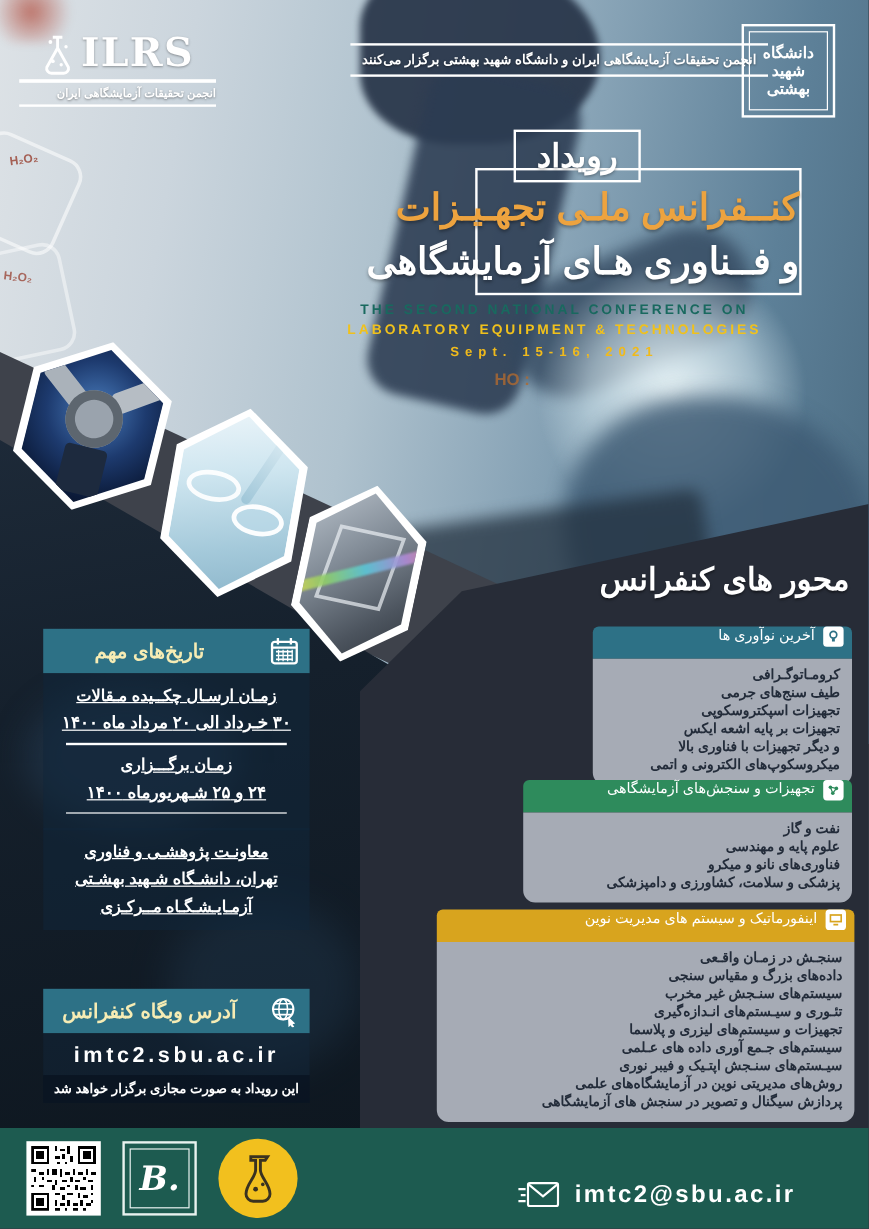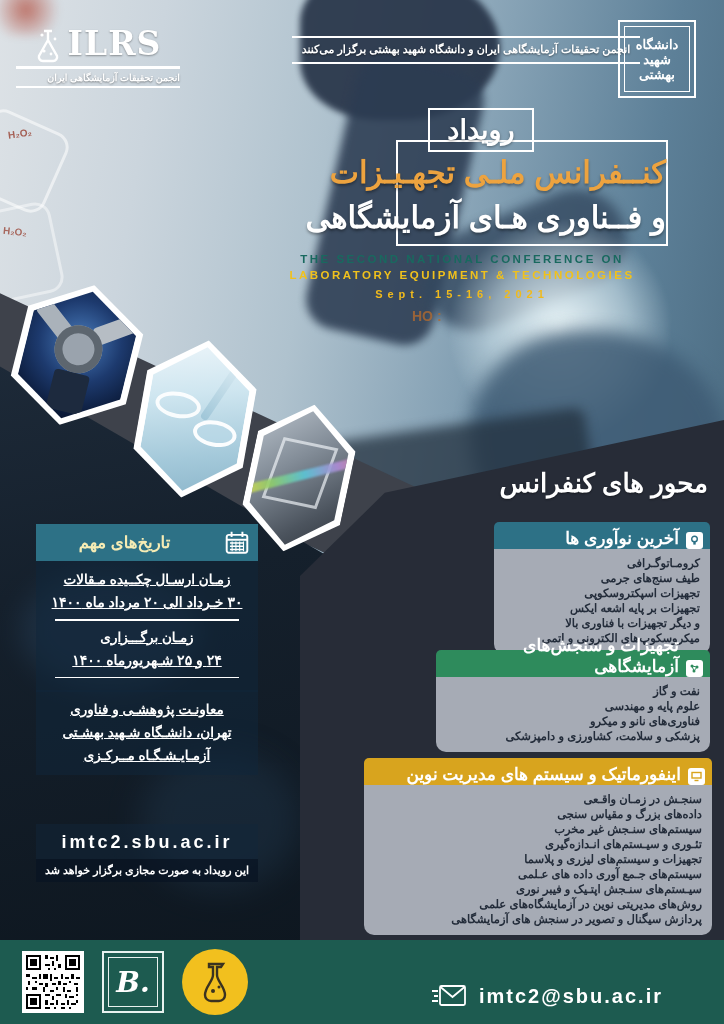--- a/index.html
+++ b/index.html
@@ -81,22 +81,22 @@
   .t-fa3 { font-size:31px; line-height:45px; color:#fff; letter-spacing:1px; }
   .title-en { position:absolute; left:252px; top:251px; width:420px; z-index:10; text-align:center; font-weight:bold; }
   .t-en1 { color:#19695f; font-size:11.5px; letter-spacing:2.5px; line-height:16px; }
   .t-en2 { color:#f0c11c; font-size:11.5px; letter-spacing:2.5px; line-height:16px; }
   .t-date { color:#f0ba1c; font-size:11px; letter-spacing:5px; margin-top:5px; }
 
   
   .topics-title { position:absolute; right:16px; top:468px; z-index:10; color:#fff; font-size:26px; font-weight:bold; direction:rtl;
     text-shadow:0 1px 2px rgba(0,0,0,.4); }
   .card { position:absolute; z-index:10; direction:rtl; }
-  .card-h { display:flex; align-items:flex-end; gap:7px; padding:0 7px; height:27px; border-radius:5px 5px 0 0;
-    color:#fff; font-weight:bold; font-size:17px; }
+  .card-h { display:flex; align-items:flex-start; gap:7px; padding:0 7px; height:27px; border-radius:5px 5px 0 0;
+    color:#fff; font-weight:normal; font-size:12px; }
   .card-ic { width:17px; height:17px; min-width:17px; background:#fff; border-radius:3px; display:flex; align-items:center; justify-content:center; }
   .card-b { background:#a6abb5; border-radius:0 0 10px 10px; padding:7px 10px 8px; color:#232c3a; font-weight:bold;
     font-size:11.5px; text-align:right; }
   .card-b .ti { line-height:15px; }
   .card1 { right:14px; top:522px; width:216px; } .card1 .card-h { background:#2d7186; }
   .card2 { right:14px; top:650px; width:274px; } .card2 .card-h { background:#2e8b5c; }
   .card3 { right:12px; top:758px; width:348px; } .card3 .card-h { background:#d8a41e; }
 
   
   .ibox { position:absolute; left:36px; width:222px; z-index:10; direction:rtl; }
@@ -299,20 +299,29 @@
 
   <div class="ibox box2">
     <div class="ibox-b">
       <div class="al">معاونـت پژوهشـی و فناوری</div>
       <div class="al">تهران، دانشـگاه شـهید بهشـتی</div>
       <div class="al">آزمـایـشـگـاه مــرکـزی</div>
     </div>
   </div>
 
   <div class="ibox box3">
+    <div class="ibox-h">
+      <svg width="26" height="26" viewBox="0 0 26 26">
+        <circle cx="12" cy="11" r="8.5" fill="none" stroke="#fff" stroke-width="1.7"></circle>
+        <ellipse cx="12" cy="11" rx="3.6" ry="8.5" fill="none" stroke="#fff" stroke-width="1.3"></ellipse>
+        <path d="M3.5 11 h17 M5 6.5 h14 M5 15.5 h14" stroke="#fff" stroke-width="1.3" fill="none"></path>
+        <path d="M16 17 l6 6 l-2.2 .6 l1.4 2 l-1.6 1 l-1.4-2.2 l-1.8 1.6 z" fill="#fff"></path>
+      </svg>
+      <span class="ibox-t">آدرس وبگاه کنفرانس</span>
+    </div>
     <div class="url-line">imtc2.sbu.ac.ir</div>
     <div class="virtual-note">این رویداد به صورت مجازی برگزار خواهد شد</div>
   </div>
 
   <div class="footer">
     <div class="qr">
       <svg width="54" height="54" viewBox="0 0 25 25" shape-rendering="crispEdges">
         <rect x="0" y="0" width="25" height="25" fill="#fff"></rect>
         <rect x="0" y="0" width="7" height="7" fill="#000"></rect>
           <rect x="1" y="1" width="5" height="5" fill="#fff"></rect>

